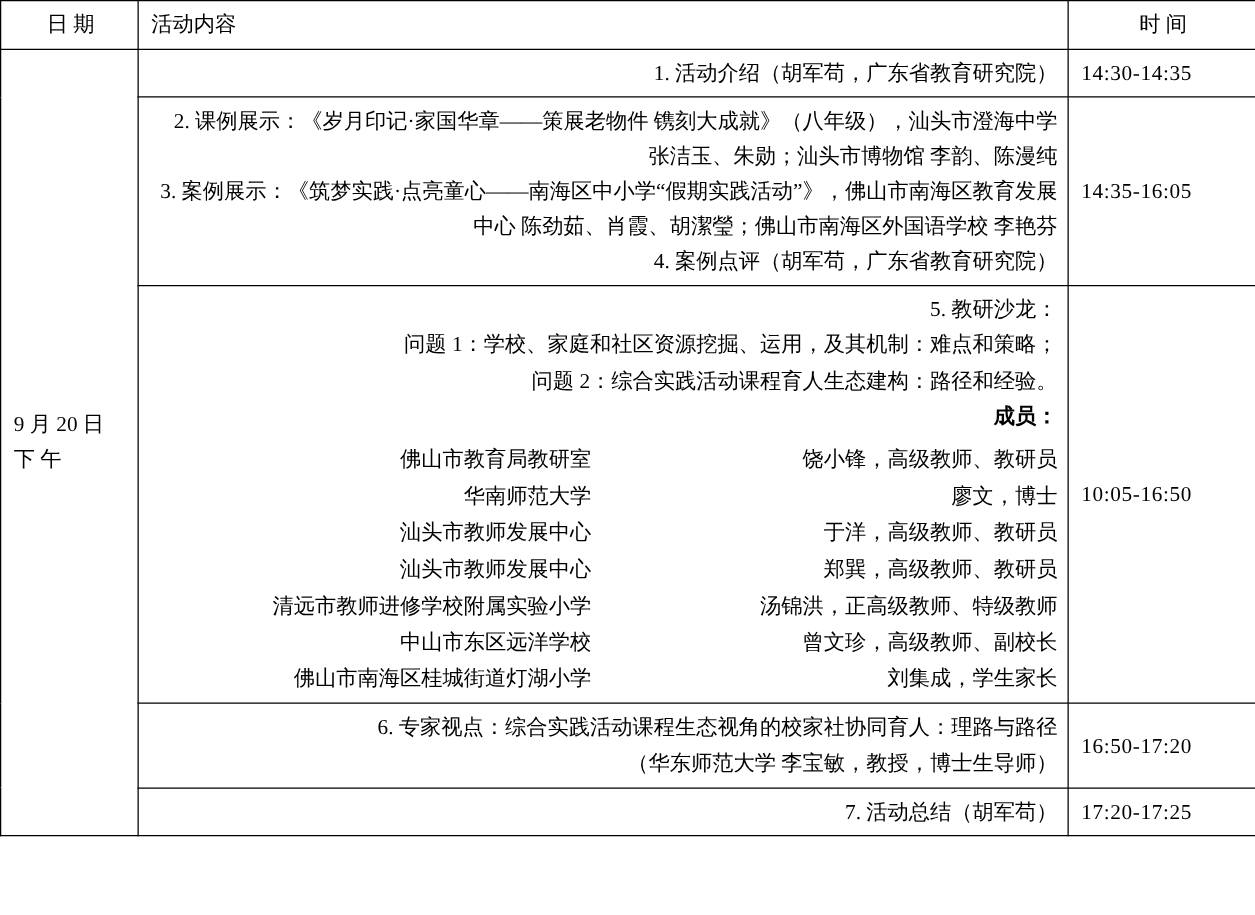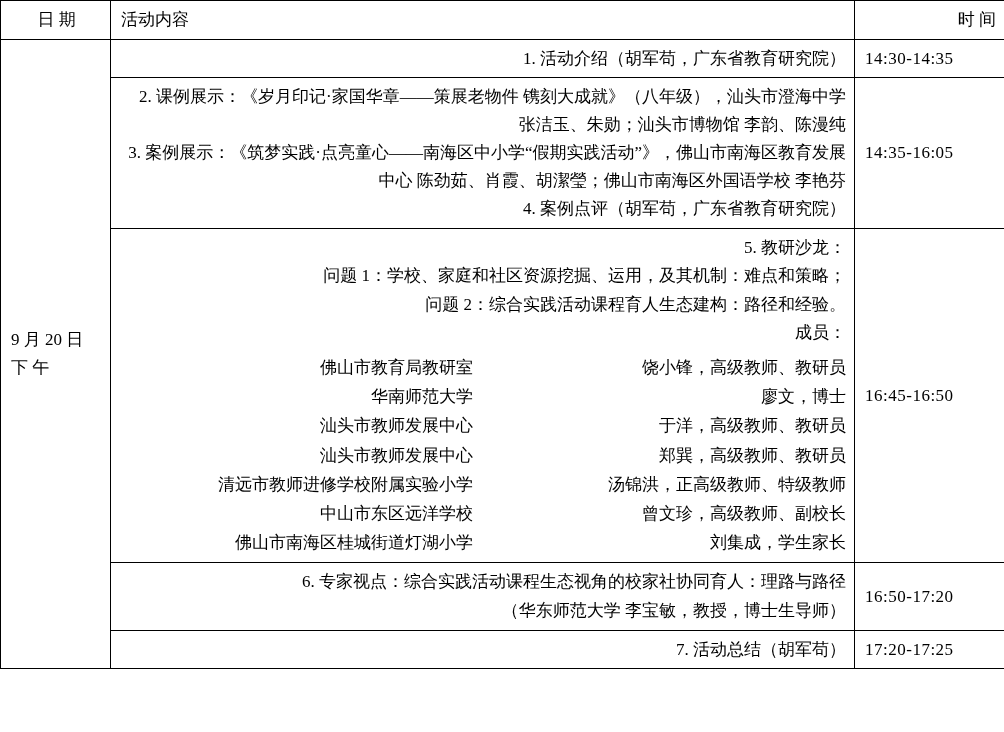--- a/index.html
+++ b/index.html
@@ -37,21 +37,21 @@
   .col-body  { width: 744px; text-align: right; }
   .col-time  { width: 150px; text-align: left; }
 
   thead td {
     height: 36px;
     padding-top: 3px;
     padding-bottom: 3px;
   }
   thead .col-date { text-align: center; }
   thead .col-body { text-align: left; padding-left: 14px; }
-  thead .col-time { text-align: right; padding-left: 14px; }
+  thead .col-time { text-align: center; padding-left: 14px; }
 
   .date-cell {
     line-height: 1.85;
     font-size: 17px;
     text-align: left;
   }
   .date-cell .date-line { display: block; }
 
   .time-cell {
     letter-spacing: 0.5px;
@@ -62,21 +62,21 @@
     margin: 0;
     text-indent: 0;
   }
   .para + .para { margin-top: 1px; }
 
   .hang {
     margin: 0;
     padding-left: 0;
   }
 
-  .bold { font-weight: normal; }
+  .bold { font-weight: bold; }
 
   .members {
     margin-top: 6px;
   }
   .member-row {
     display: flex;
     align-items: baseline;
     line-height: 1.72;
   }
   .member-org {
@@ -154,21 +154,21 @@
             <div class="member-row">
               <span class="member-org">中山市东区远洋学校</span>
               <span class="member-person">曾文珍，高级教师、副校长</span>
             </div>
             <div class="member-row">
               <span class="member-org">佛山市南海区桂城街道灯湖小学</span>
               <span class="member-person">刘集成，学生家长</span>
             </div>
           </div>
         </td>
-        <td class="col-time time-cell">16:45-16:50</td>
+        <td class="col-time time-cell">10:05-16:50</td>
       </tr>
 
       <tr>
         <td class="col-body">
           <p class="para hang">6. 专家视点：综合实践活动课程生态视角的校家社协同育人：理路与路径</p>
           <p class="para hang">（华东师范大学   李宝敏，教授，博士生导师）</p>
         </td>
         <td class="col-time time-cell">16:50-17:20</td>
       </tr>
 

